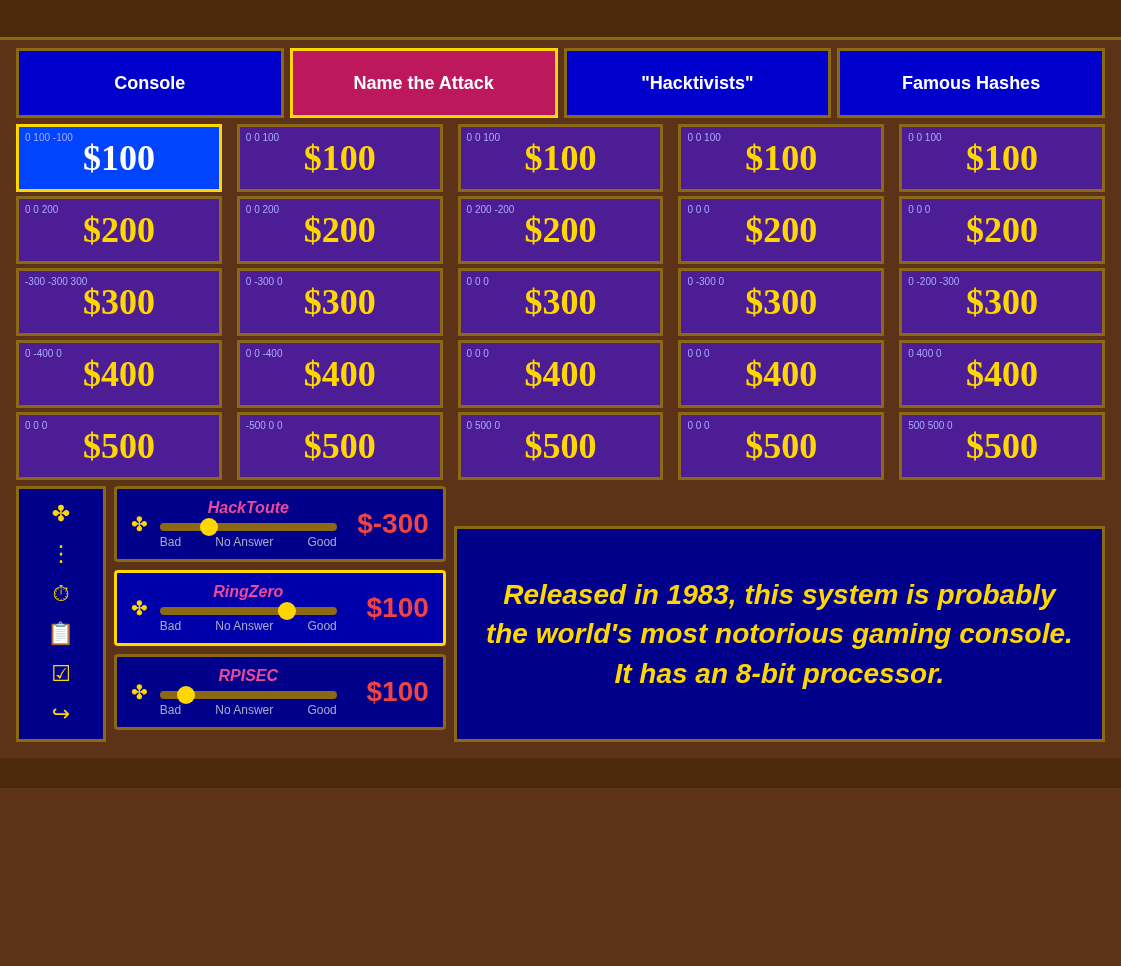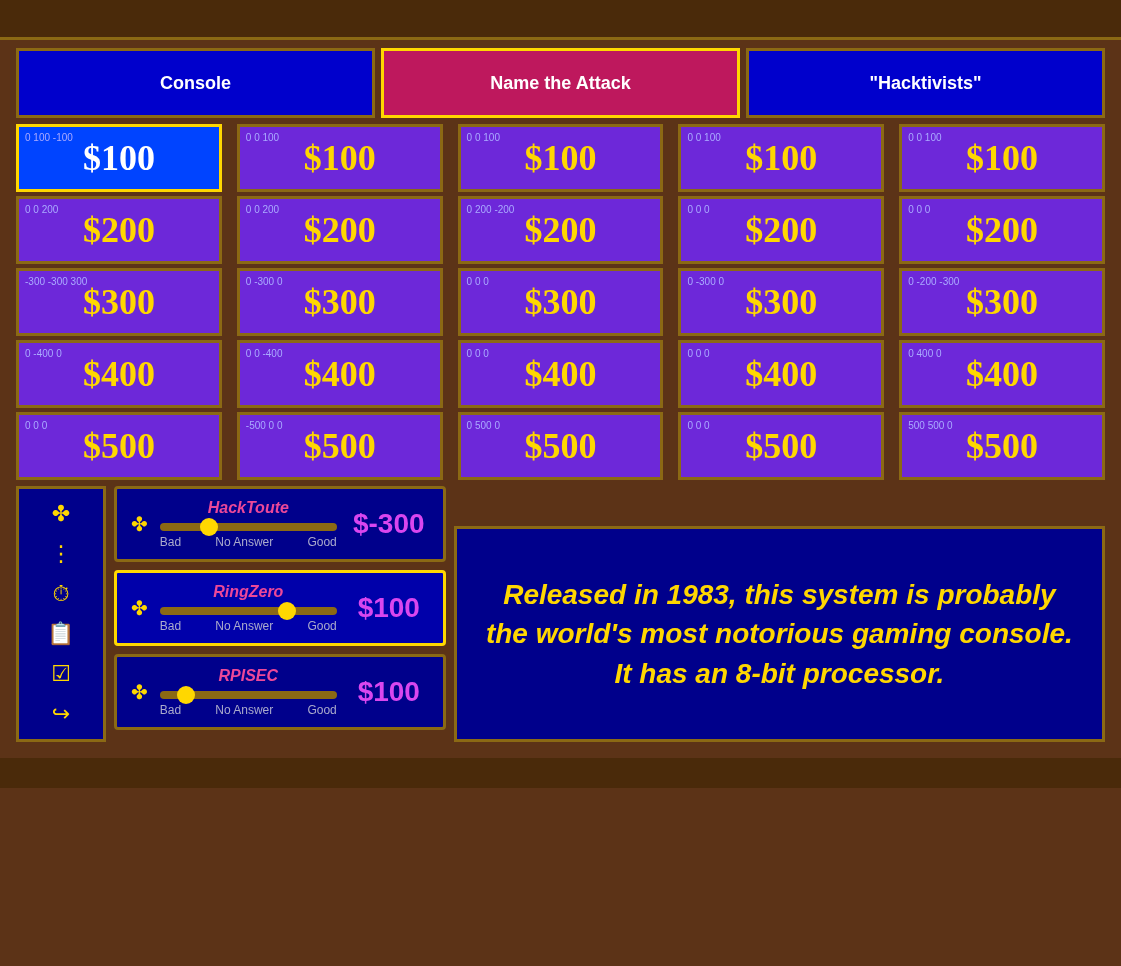--- a/index.html
+++ b/index.html
@@ -43,21 +43,21 @@
       border-color: #ffd700;
     }
     
     .grid-row {
       display: flex;
       gap: 15px;
       margin-bottom: 4px;
     }
     .grid-cell {
       flex: 1;
-      background: #6d28d9;
+      background: #4c1d95;
       border: 3px solid #8B6914;
       display: flex;
       align-items: center;
       justify-content: center;
       min-height: 68px;
       position: relative;
     }
     .cell-scores {
       position: absolute;
       left: 6px;
@@ -158,25 +158,25 @@
     }
     .slider-labels {
       display: flex;
       justify-content: space-between;
       color: #aaaacc;
       font-size: 12px;
       margin-top: 4px;
       gap: 10px;
     }
     .team-score {
-      color: #d946ef;
+      color: #ef4444;
       font-size: 28px;
       font-weight: bold;
       min-width: 80px;
-      text-align: center;
+      text-align: right;
     }
     
     .question-panel {
       flex: 1.8;
       background: #00008B;
       border: 3px solid #8B6914;
       display: flex;
       align-items: center;
       justify-content: flex-end;
       padding: 24px;
@@ -200,20 +200,21 @@
 <body>
 
 <div class="top-bar"></div>
 
 <div class="main-wrapper">
 
   <div class="categories-row">
   <div class="category-cell">Console</div>
       <div class="category-cell active">Name the Attack</div>
       <div class="category-cell">"Hacktivists"</div>
+      <div class="category-cell">Famous Hashes</div>
     </div>
 
   <div id="grid-container">
       <div class="grid-row">
         <div class="grid-cell cell-highlighted">
           <div class="cell-scores">0
 100
 -100</div>
           <div class="cell-value selected">$100</div>
         </div>

